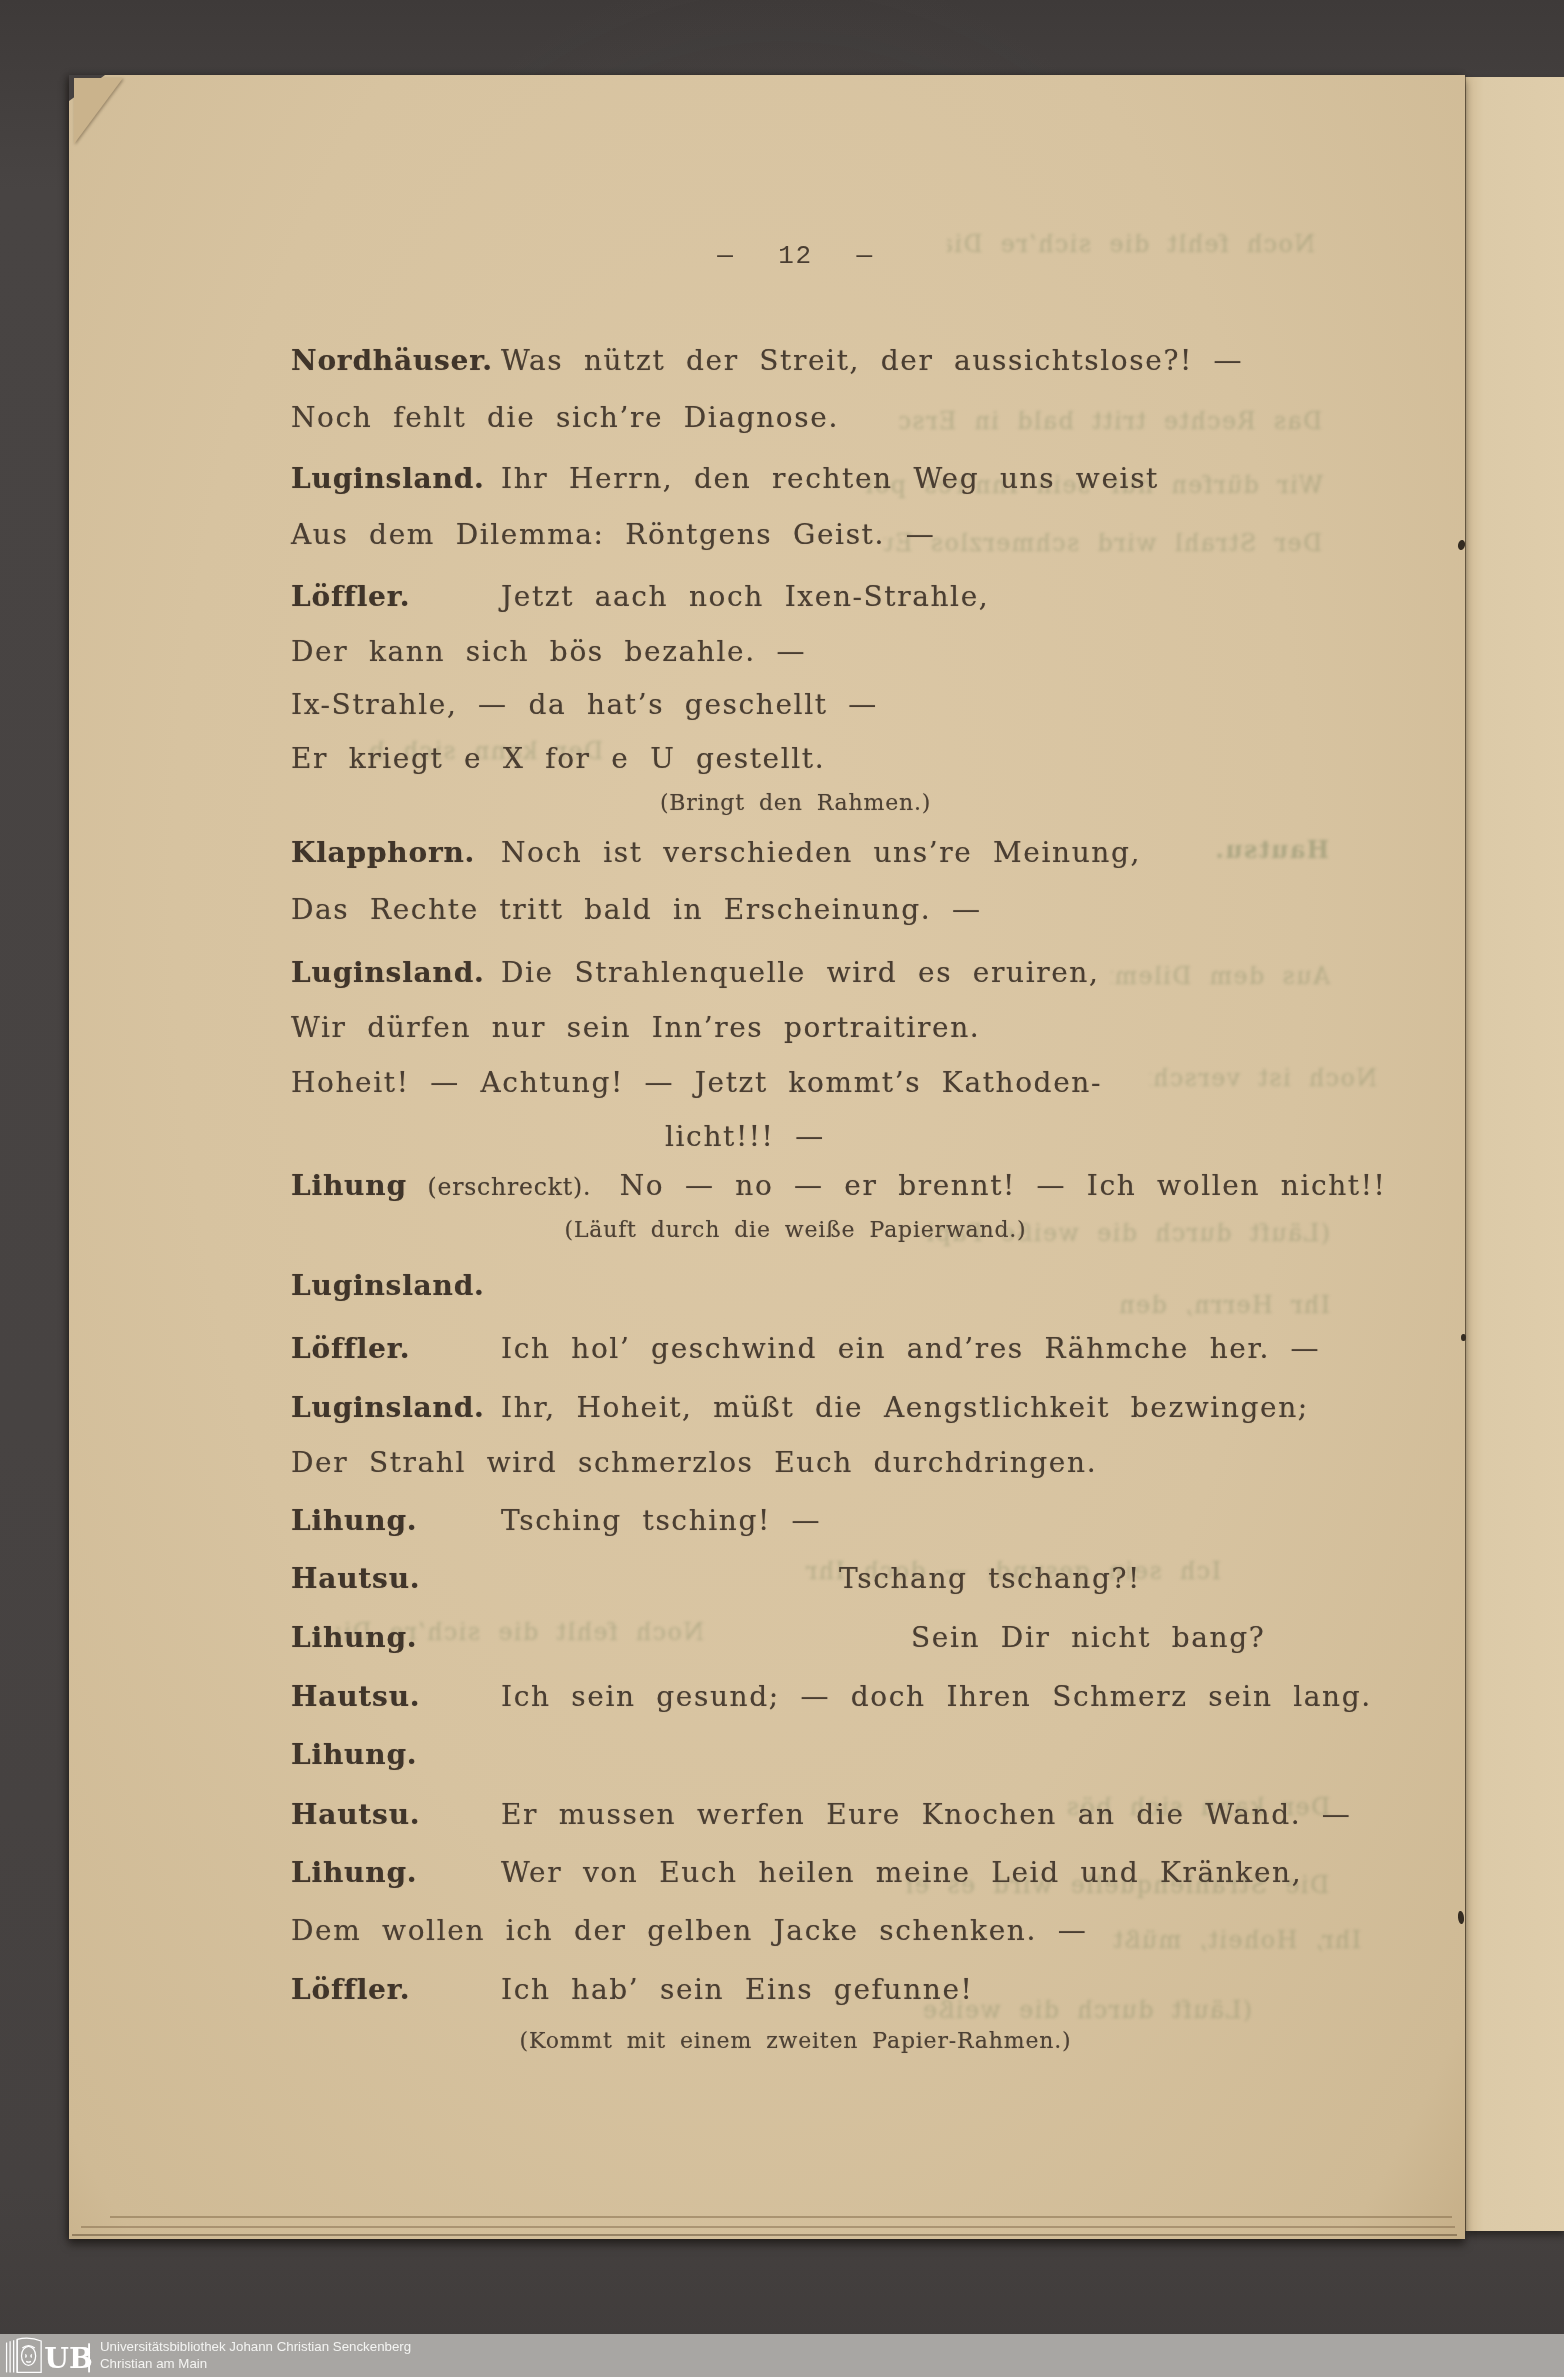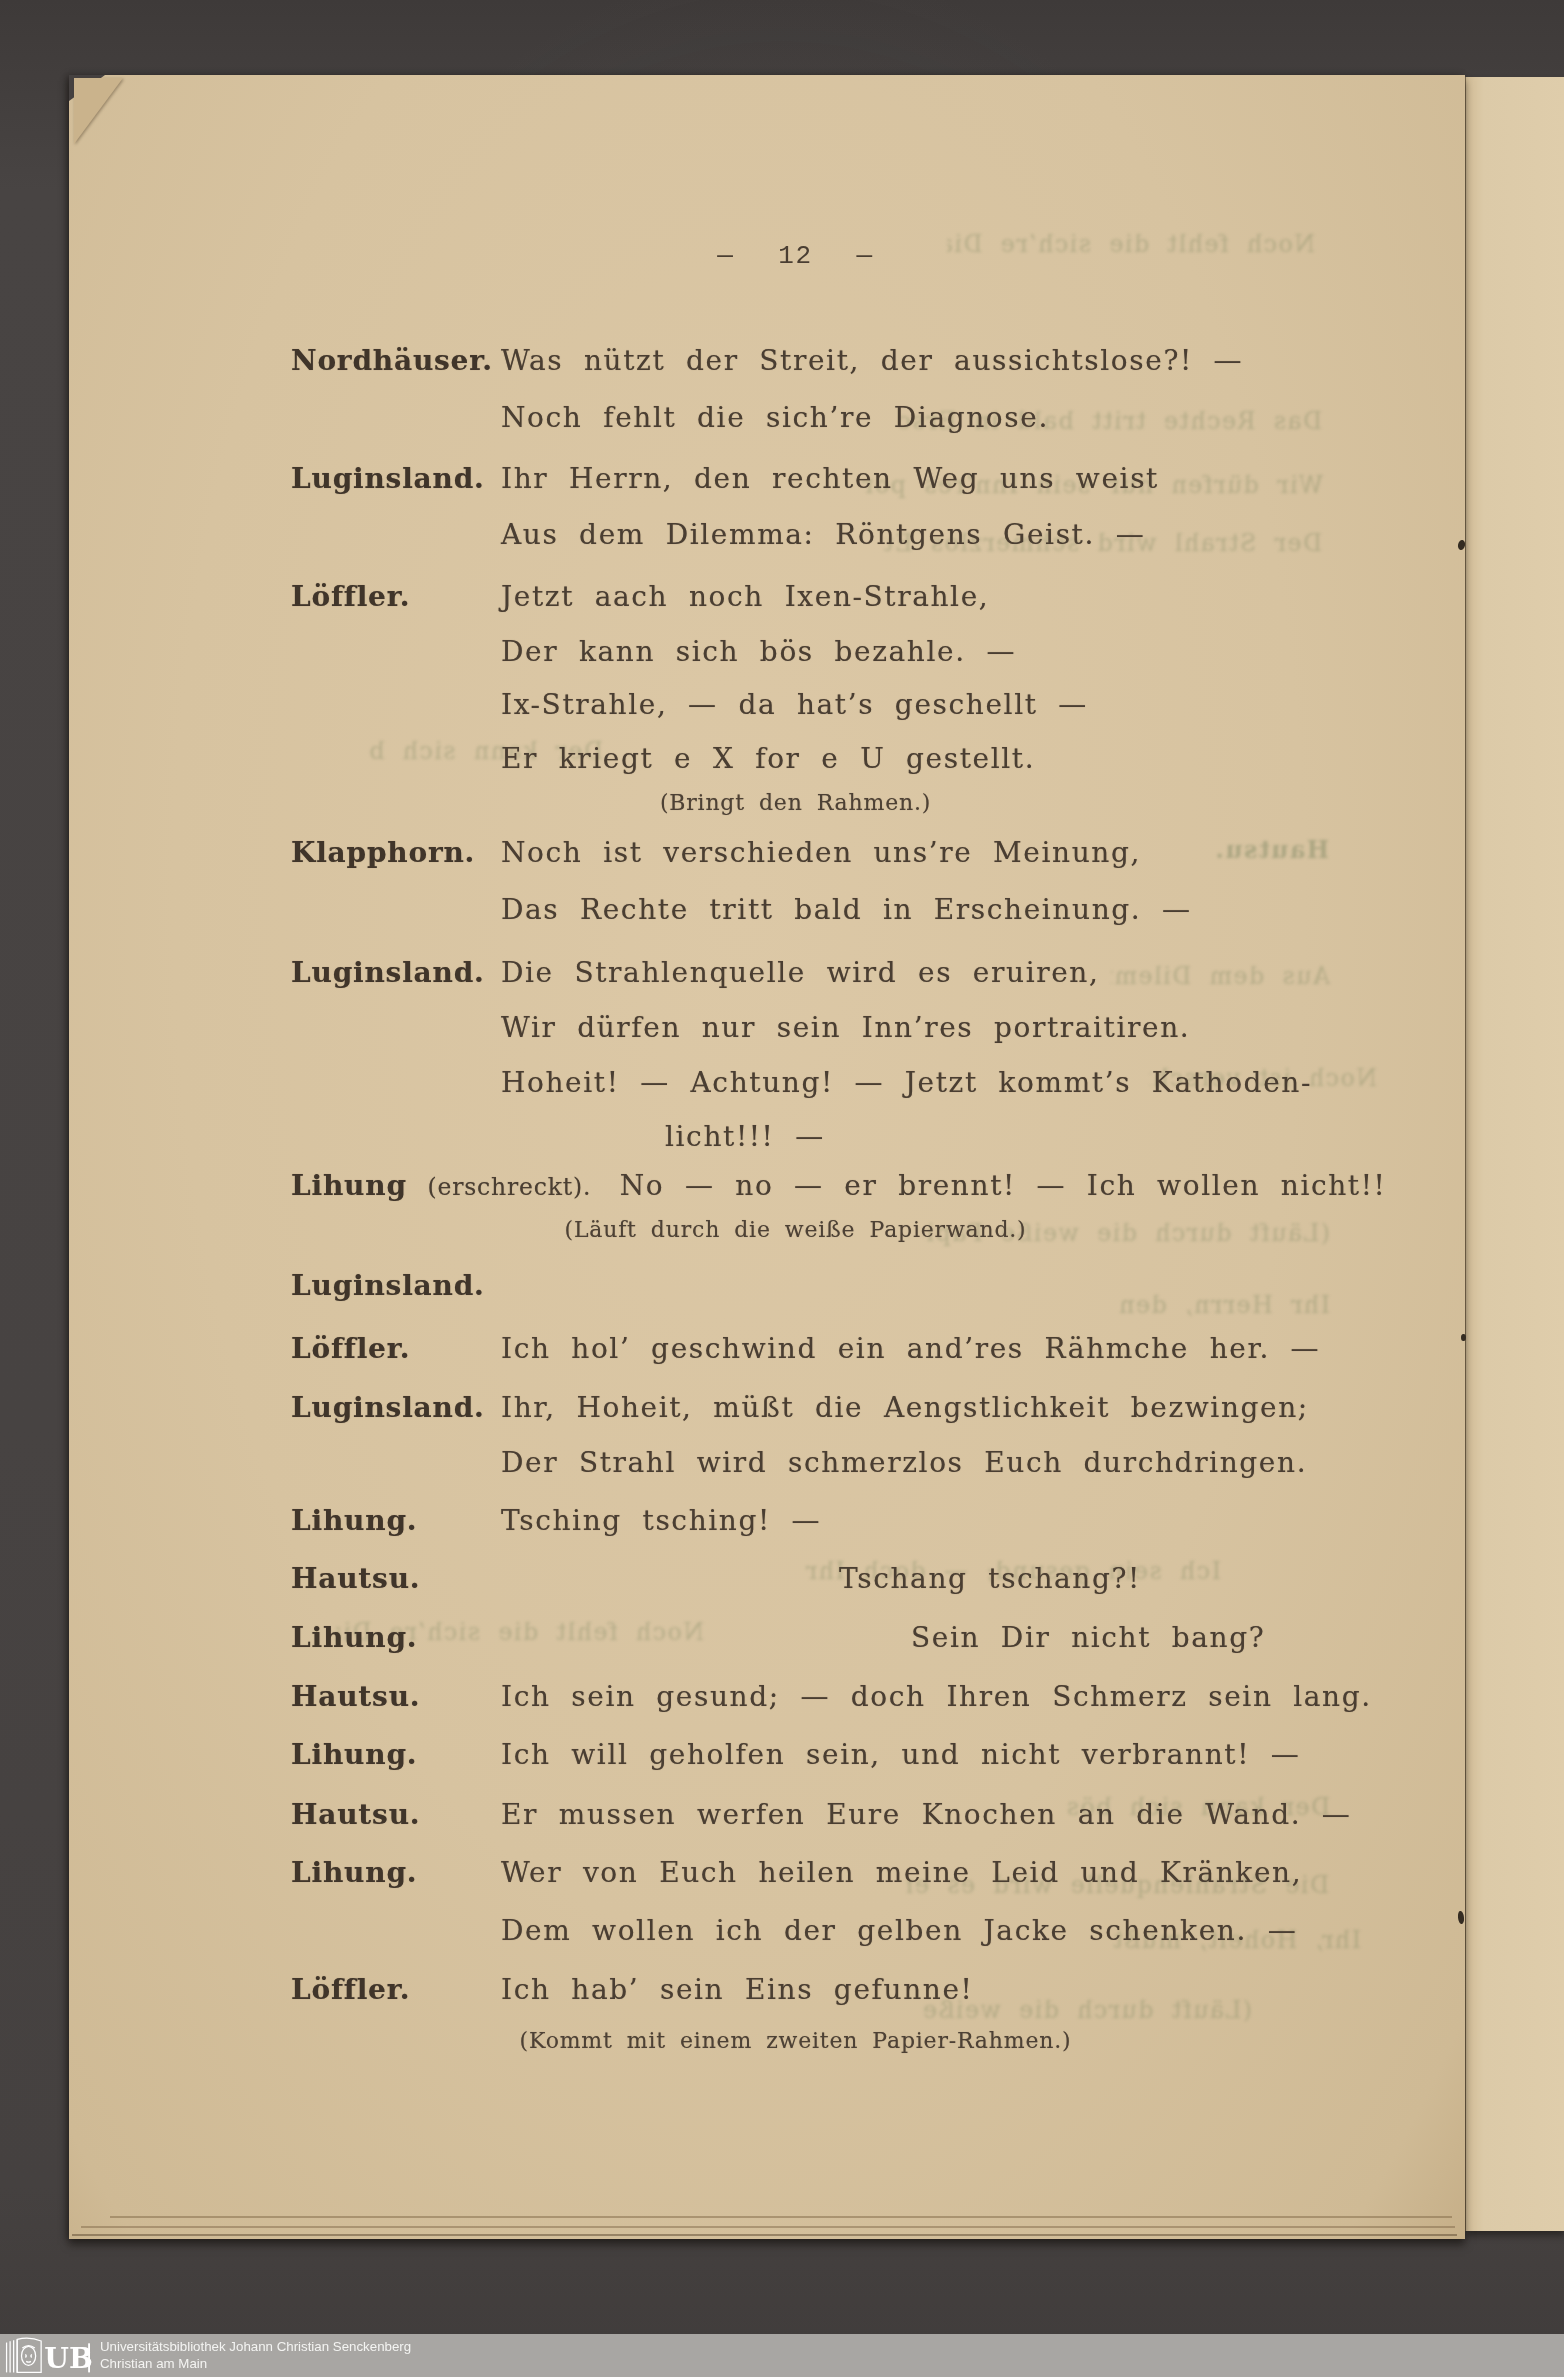--- a/index.html
+++ b/index.html
@@ -42,21 +42,21 @@
   .speck.s3{left:1458px;top:1911px;width:5.5px;height:13.3px;transform:rotate(-6deg);}
   
   .pageno{position:absolute;top:241px;left:291px;width:1009px;text-align:center;
     font-size:26px;letter-spacing:1.6px;word-spacing:26.6px;color:#4a3e32;font-family:Liberation Mono, monospace;}
   .line{position:absolute;left:291px;width:1111px;white-space:nowrap;
     font-size:28px;color:#4a3e32;letter-spacing:1.6px;word-spacing:10.2px;
     text-shadow:0 0 0.8px rgba(64,50,38,.45);}
   .speaker{font-weight:bold;color:#40352a;letter-spacing:0.8px;}
   .paren{font-size:23.5px;letter-spacing:0.8px;word-spacing:4.7px;}
   .dlg{position:absolute;left:210px;top:0;}
-  .cont{margin-left:210px;display:inline-block;}
+  .cont{display:inline-block;}
   .stage{position:absolute;left:291px;width:1009px;text-align:center;white-space:nowrap;
     font-size:22px;color:#4d4135;letter-spacing:0.8px;word-spacing:6.3px;
     text-shadow:0 0 0.8px rgba(64,50,38,.4);}
   
   .ghost{position:absolute;overflow:hidden;white-space:nowrap;
     transform:scaleX(-1);color:rgba(116,130,92,.34);filter:blur(1.6px);
     font-size:23.5px;letter-spacing:1.6px;word-spacing:7.8px;pointer-events:none;}
   .ghost.bold{font-weight:bold;color:rgba(108,122,86,.4);}
   
   .footer{position:absolute;left:0;top:2334px;width:1565px;height:43px;background:#a8a6a3;}
@@ -178,21 +178,20 @@
 <div class="line" style="top:1621px">
   <span class="speaker">Lihung.</span>
   <span class="dlg" style="left:620px">Sein Dir nicht bang?</span>
 </div>
 <div class="line" style="top:1680px">
   <span class="speaker">Hautsu.</span>
   <span class="dlg">Ich sein gesund; — doch Ihren Schmerz sein lang.</span>
 </div>
 <div class="line" style="top:1738px">
   <span class="speaker">Lihung.</span>
-  <span class="dlg">Ich will geholfen sein, und nicht verbrannt! —</span>
 </div>
 <div class="line" style="top:1798px">
   <span class="speaker">Hautsu.</span>
   <span class="dlg">Er mussen werfen Eure Knochen an die Wand. —</span>
 </div>
 <div class="line" style="top:1856px">
   <span class="speaker">Lihung.</span>
   <span class="dlg">Wer von Euch heilen meine Leid und Kränken,</span>
 </div>
 <div class="line" style="top:1914px">

